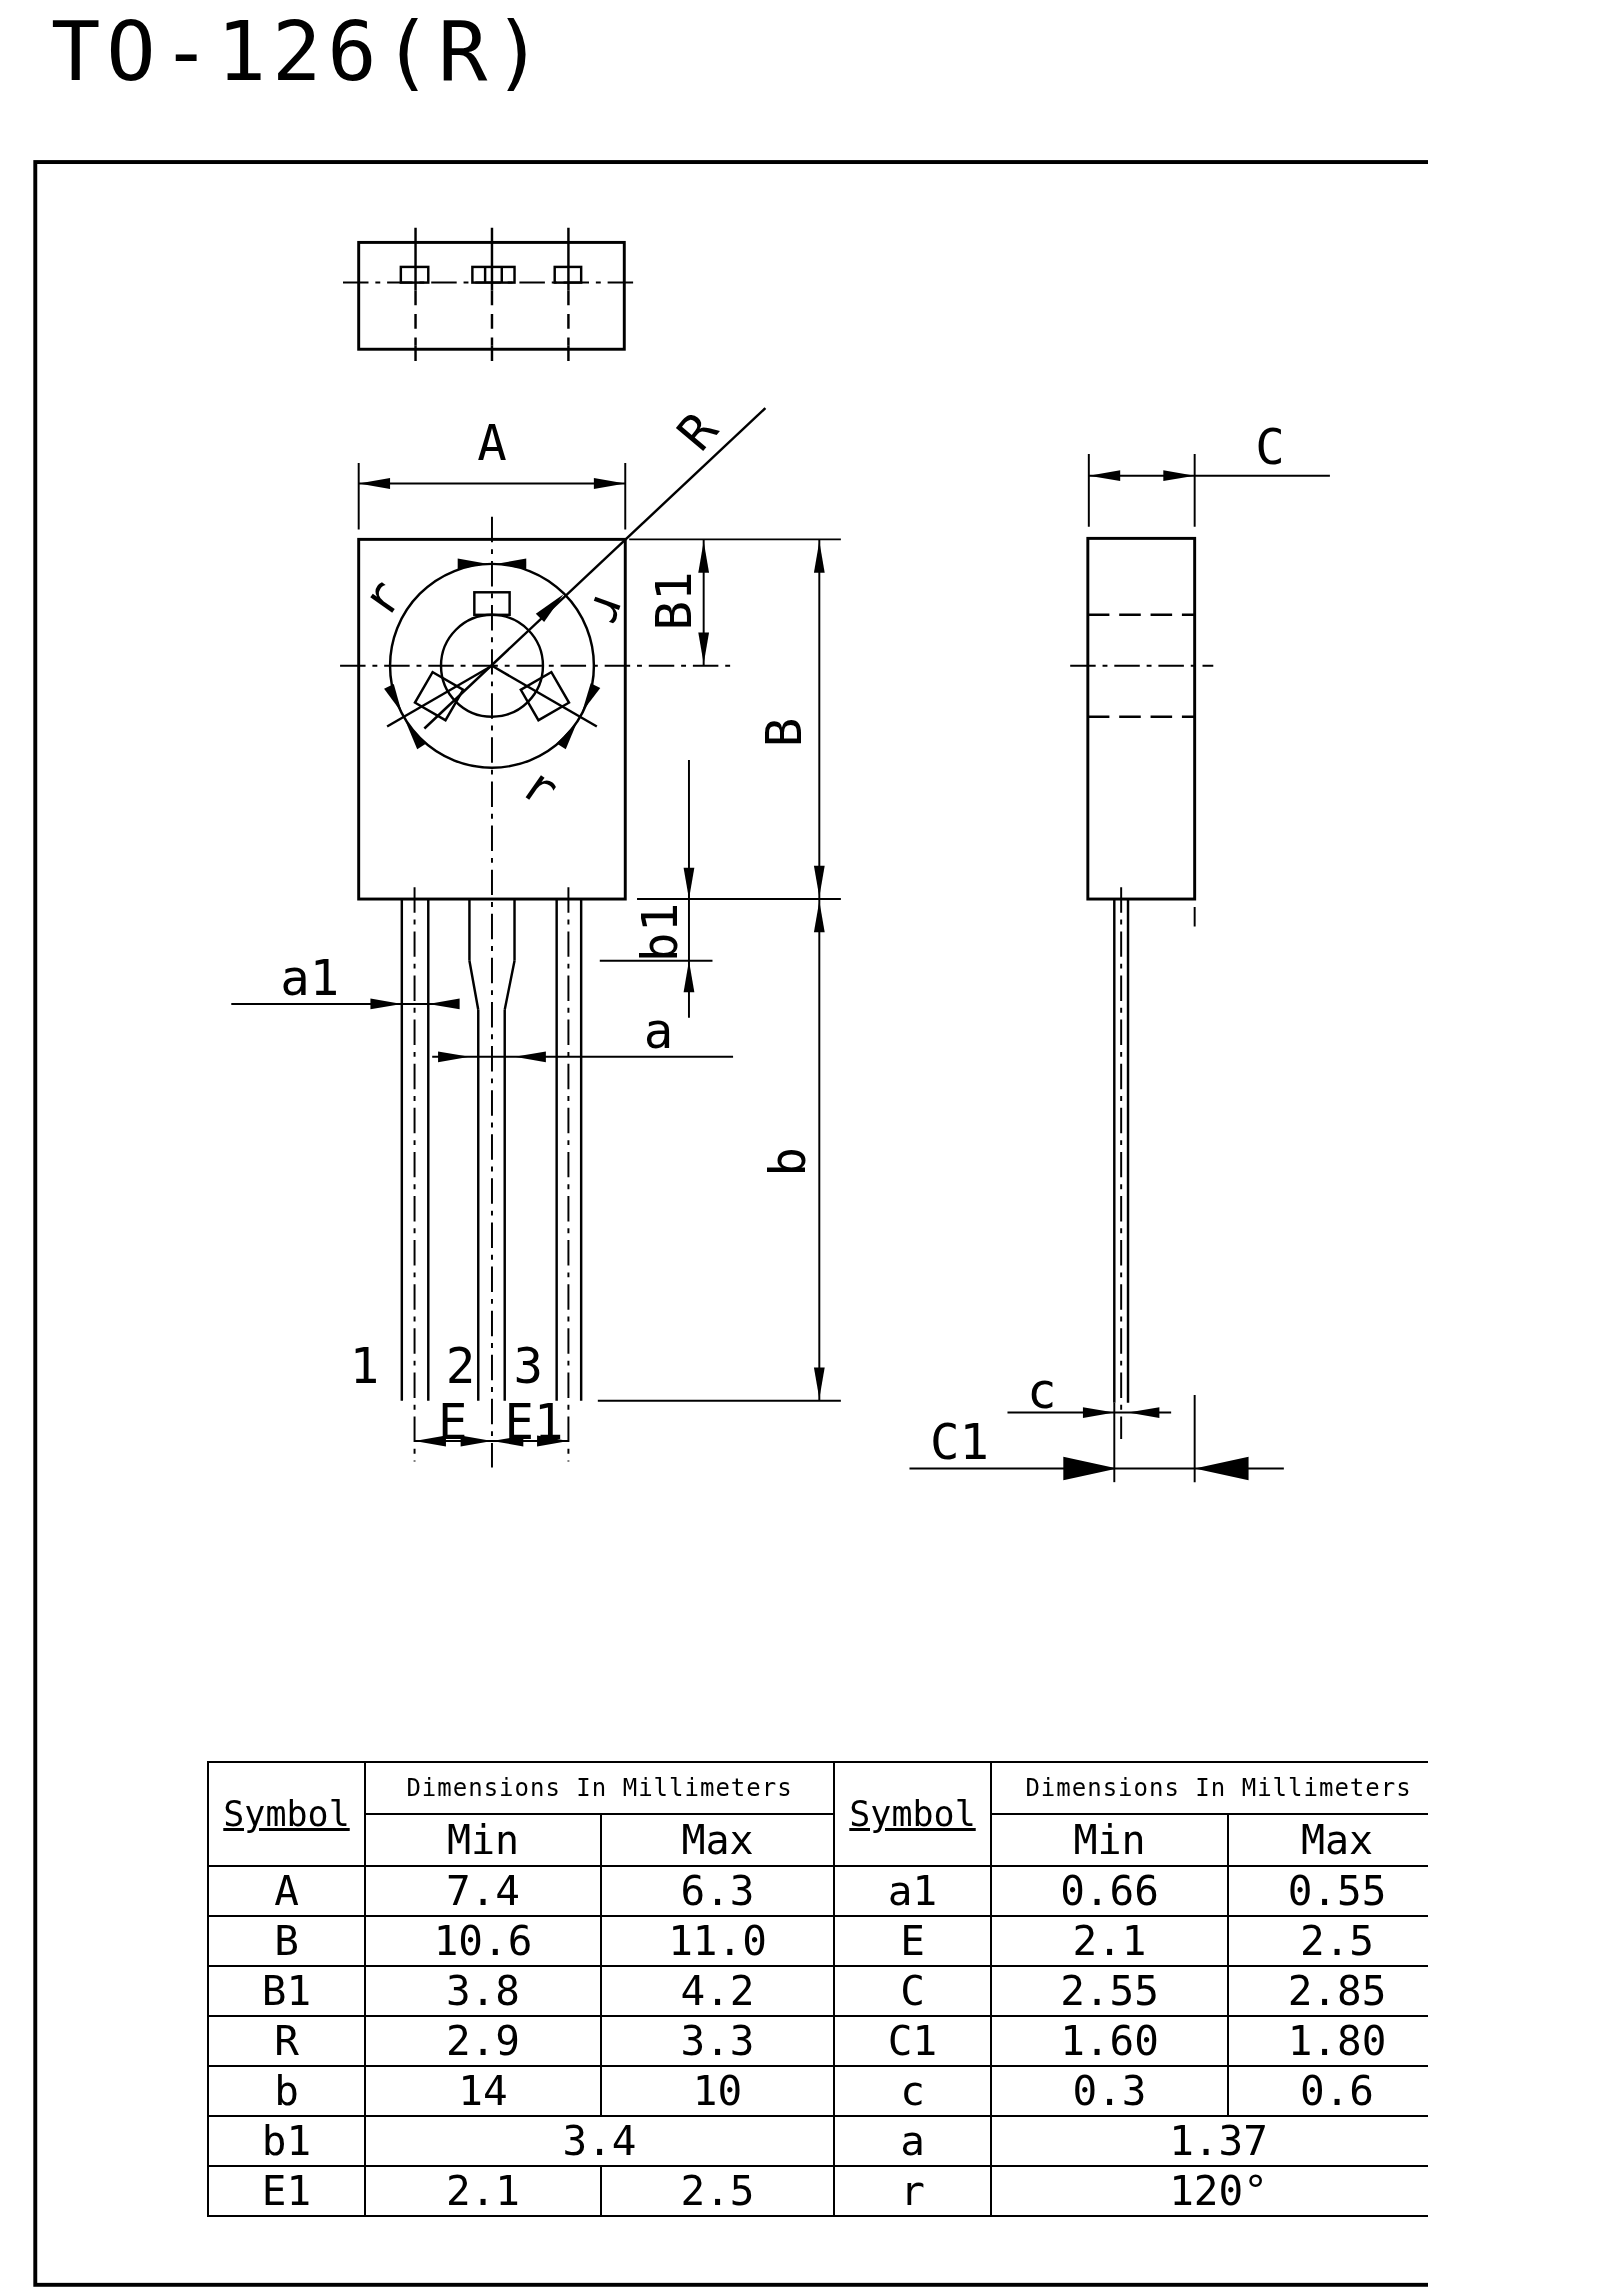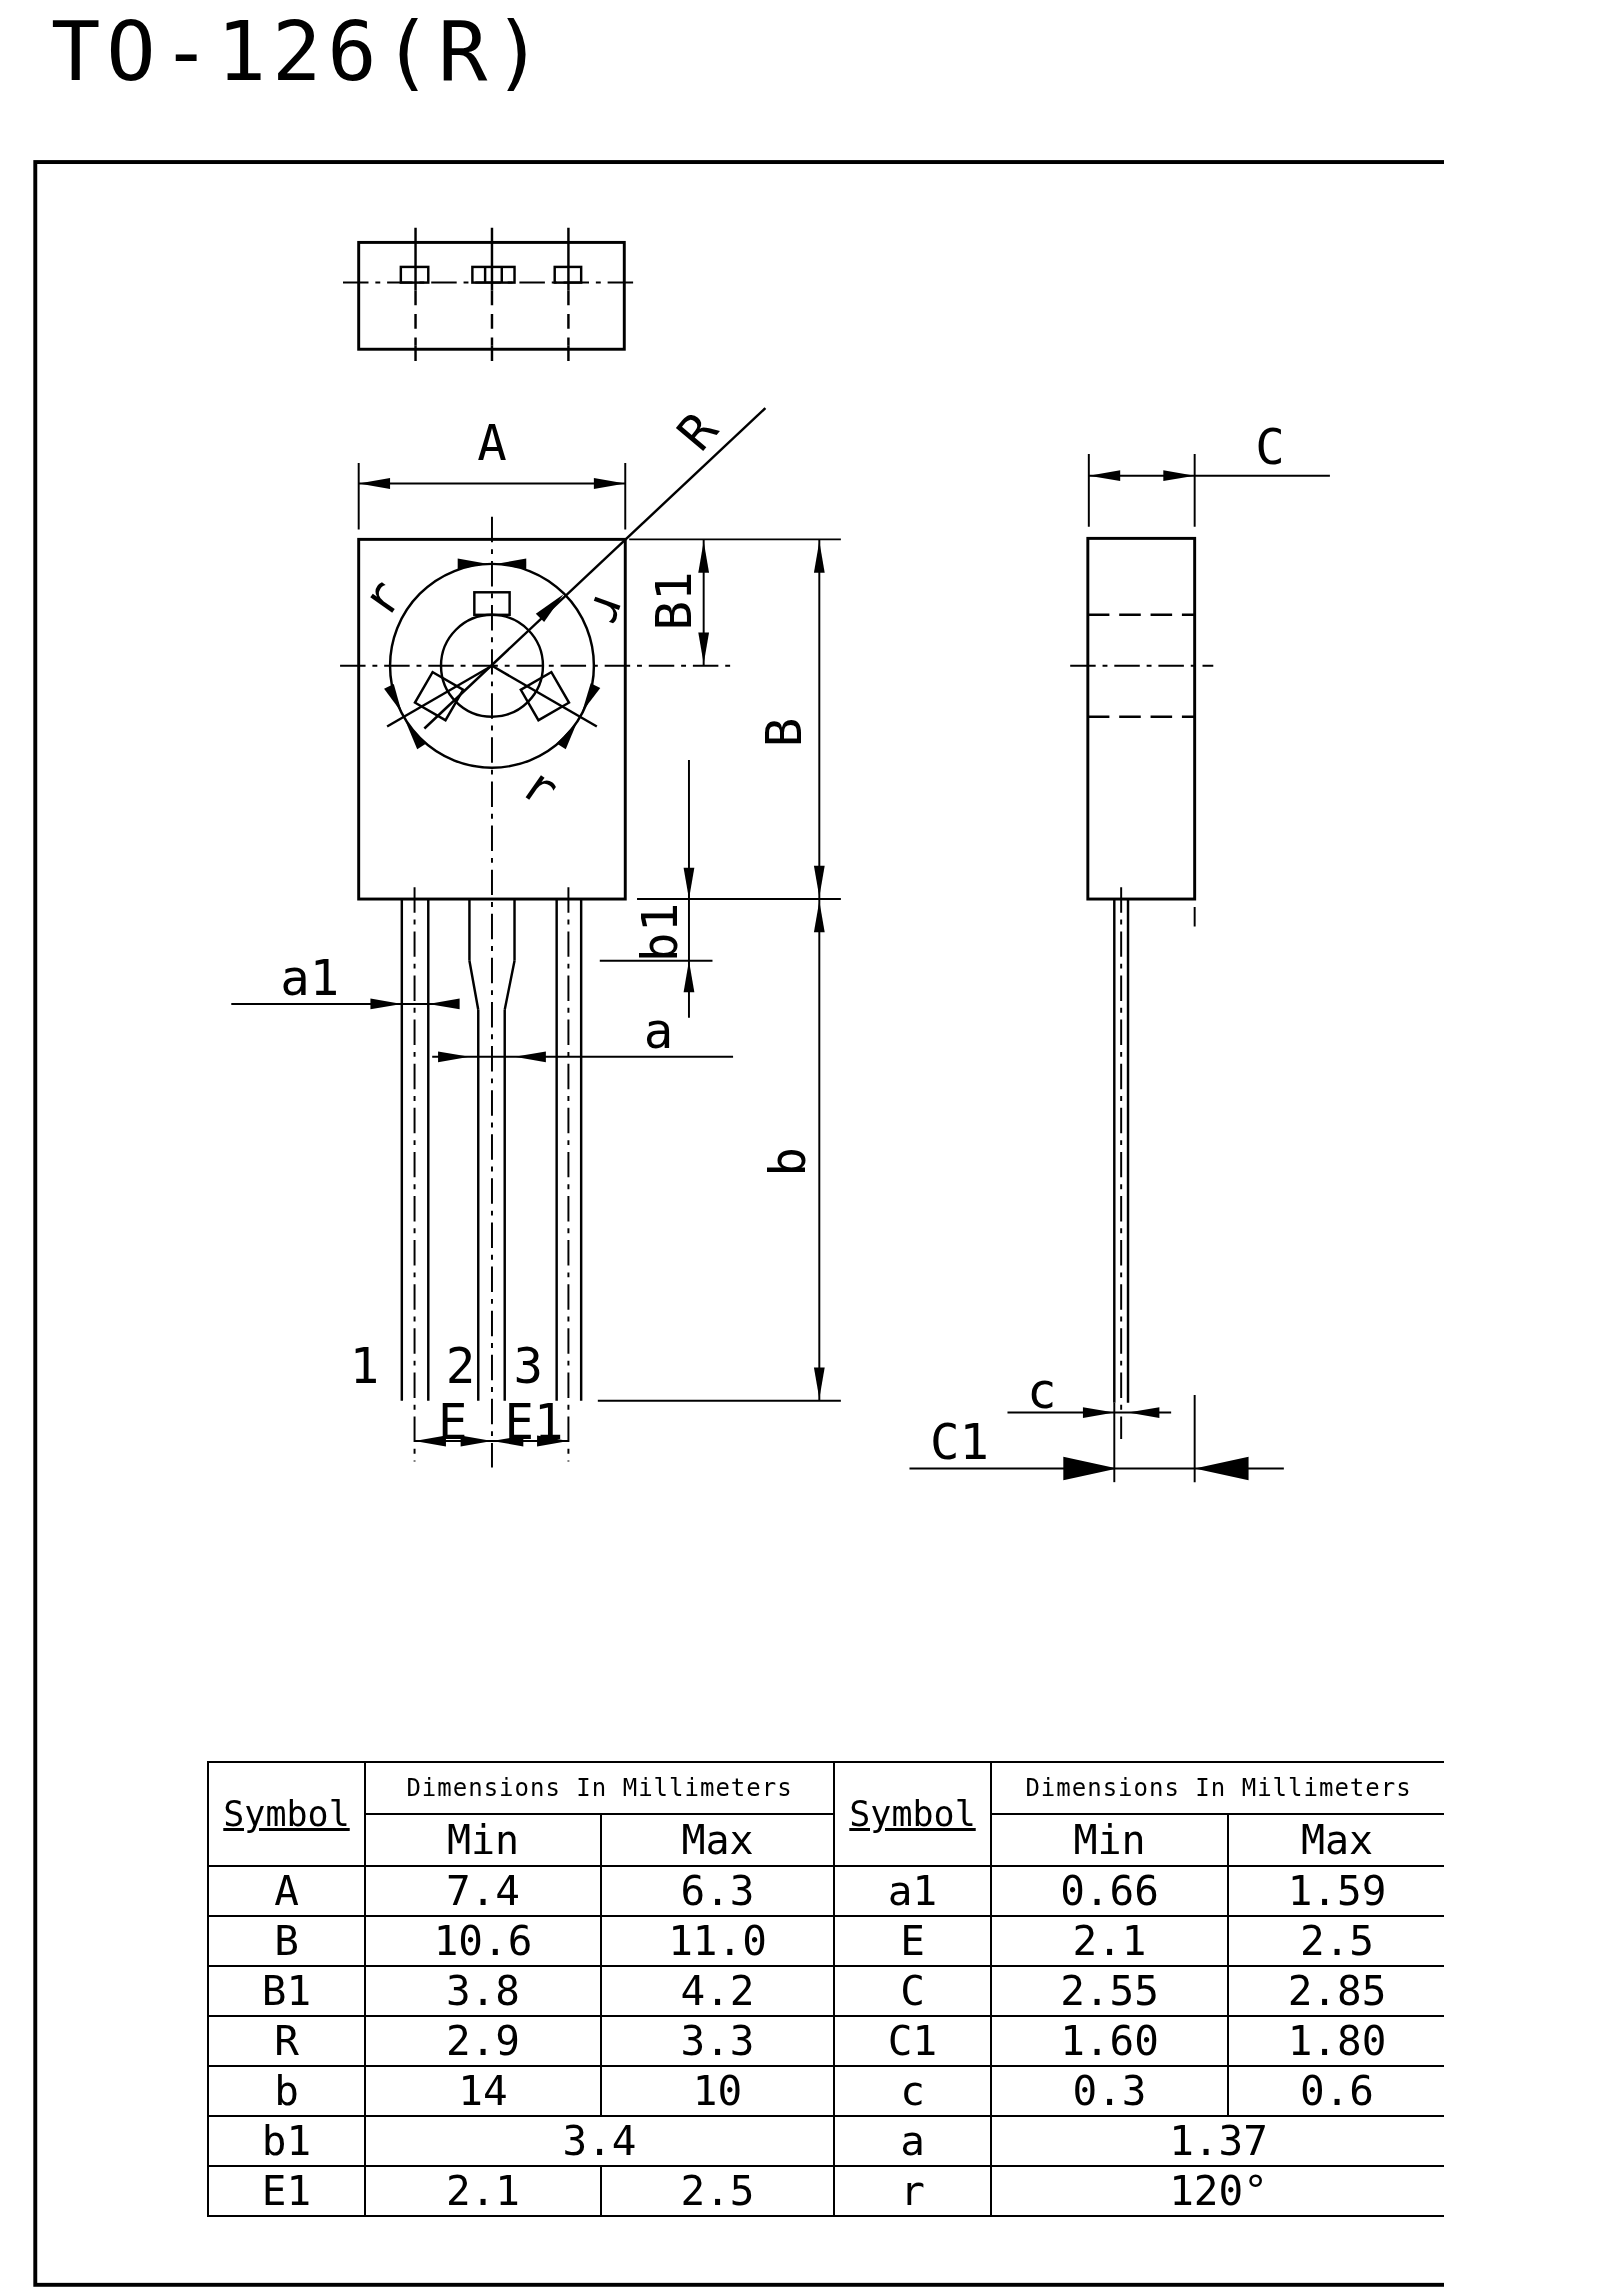--- a/index.html
+++ b/index.html
@@ -1,17 +1,17 @@
 <!DOCTYPE html>
 <html><head>
 <meta charset="utf-8">
 <style>
   html,body{margin:0;padding:0;background:#ffffff;}
   .page{position:relative;width:1428px;height:2293px;background:#fff;overflow:hidden;
-        font-family:"DejaVu Sans Mono",monospace;color:#000;padding-left:16px;}
+        font-family:"DejaVu Sans Mono",monospace;color:#000;}
   .title{position:absolute;left:51px;top:3.9px;font-size:82px;letter-spacing:5.9px;
          font-weight:400;white-space:nowrap;}
   .unit{position:absolute;right:54px;top:5.9px;font-size:73px;white-space:nowrap;
         font-family:"DejaVu Sans","DejaVu Sans Mono",sans-serif;}
   svg{position:absolute;left:0;top:0;}
   svg text{font-family:"DejaVu Sans Mono",monospace;font-size:50px;fill:#000;
            text-anchor:middle;dominant-baseline:central;}
   
   .dim-table-wrap{position:absolute;left:207px;top:1761px;width:1238px;height:435px;}
   table.dims{border-collapse:collapse;table-layout:fixed;width:1238px;height:435px;}
@@ -299,21 +299,21 @@
         <th class="mm-hdr">Max</th>
         <th class="mm-hdr">Min</th>
         <th class="mm-hdr">Max</th>
       </tr>
       <tr class="drow">
         <td class="sym-cell">A</td>
         <td class="val-cell">7.4</td>
         <td class="val-cell">6.3</td>
         <td class="sym-cell">a1</td>
         <td class="val-cell">0.66</td>
-        <td class="val-cell">1.59</td>
+        <td class="val-cell">0.55</td>
       </tr>
       <tr class="drow">
         <td class="sym-cell">B</td>
         <td class="val-cell">10.6</td>
         <td class="val-cell">11.0</td>
         <td class="sym-cell">E</td>
         <td class="val-cell">2.1</td>
         <td class="val-cell">2.5</td>
       </tr>
       <tr class="drow">

